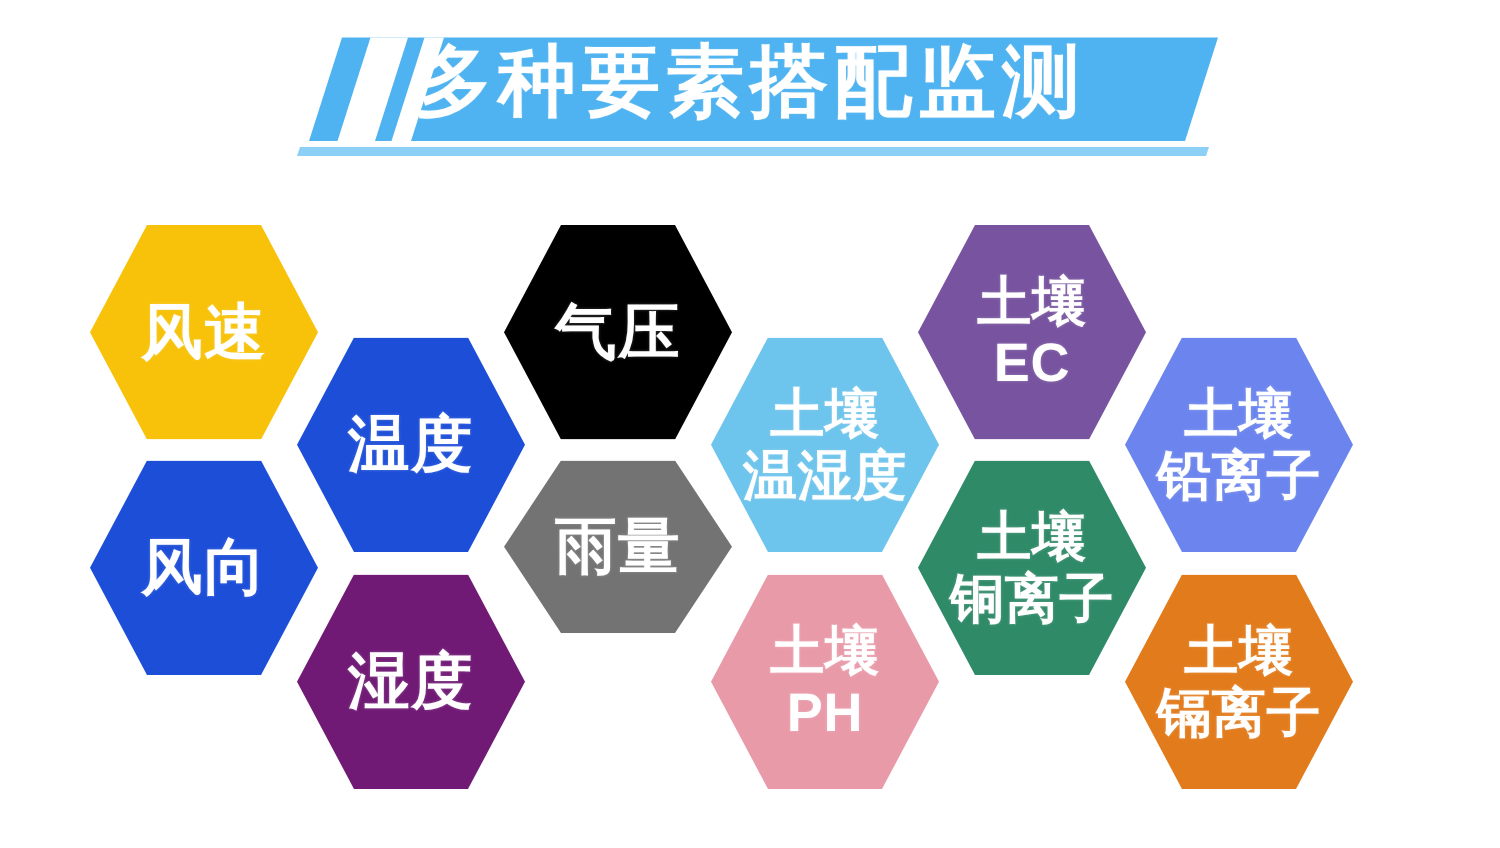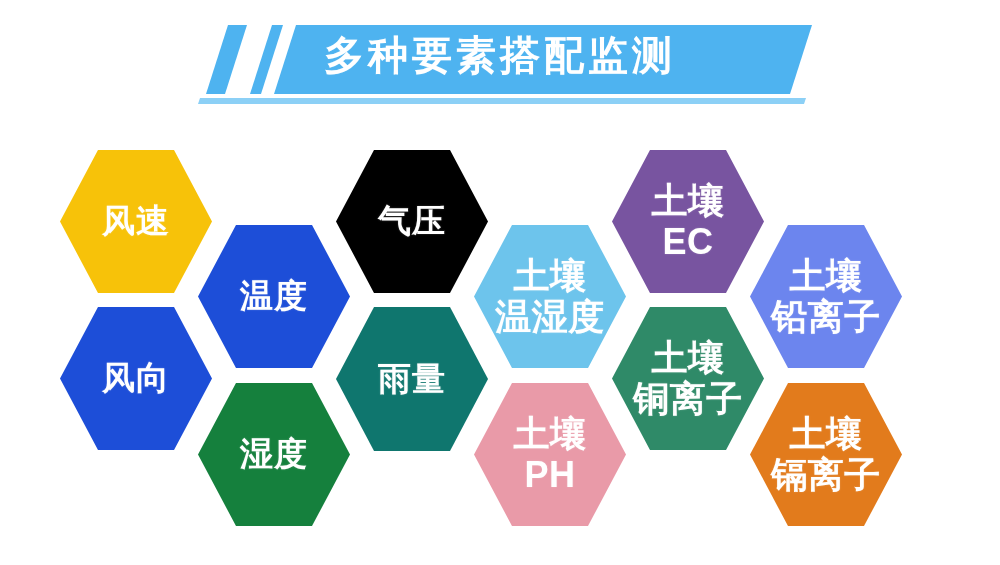--- a/index.html
+++ b/index.html
@@ -15,21 +15,21 @@
   #banner-area{
     position:absolute;
     left:0;top:0;width:1000px;height:125px;
   }
   #banner-area svg{display:block;}
   .banner-title{
     position:absolute;
     left:0;top:28px;width:1000px;
     text-align:center;
     color:#ffffff;
-    font-size:40px;
+    font-size:52px;
     font-weight:bold;
     letter-spacing:4px;
     line-height:54px;
     white-space:nowrap;
     pointer-events:none;
     text-shadow:0 0 1px rgba(255,255,255,.35);
   }
 
   
   #hex-grid{
@@ -47,21 +47,21 @@
     font-weight:bold;
     -webkit-clip-path:polygon(25% 0%,75% 0%,100% 50%,75% 100%,25% 100%,0% 50%);
     clip-path:polygon(25% 0%,75% 0%,100% 50%,75% 100%,25% 100%,0% 50%);
   }
   .hex .hex-label{
     padding:0 6px;
     line-height:1.12;
     white-space:pre-line;
     text-shadow:0 0 2px rgba(255,255,255,.25);
   }
-  .size-1 .hex-label{font-size:33px;letter-spacing:1px;}
+  .size-1 .hex-label{font-size:41px;letter-spacing:1px;}
   .size-2 .hex-label{font-size:36px;letter-spacing:0.5px;}
 </style>
 </head>
 <body>
 
 <div id="banner-area">
   <svg width="1000" height="125" viewBox="0 0 1000 125" xmlns="http://www.w3.org/2000/svg">
 
     <polygon points="228,25 812,25 790,94 206,94" fill="#4EB3F0"></polygon>
 
@@ -76,27 +76,27 @@
 <div id="hex-grid">
   <div class="hex size-1" style="left: 60px; top: 25px; width: 152px; height: 143px; background: rgb(247, 194, 9);">
     <span class="hex-label">风速</span>
   </div>
   <div class="hex size-1" style="left: 60px; top: 182px; width: 152px; height: 143px; background: #1d4ed8;">
     <span class="hex-label">风向</span>
   </div>
   <div class="hex size-1" style="left: 198px; top: 100px; width: 152px; height: 143px; background: #1d4ed8;">
     <span class="hex-label">温度</span>
   </div>
-  <div class="hex size-1" style="left: 198px; top: 258px; width: 152px; height: 143px; background: #15803d; font-family: Liberation Serif, serif;">
+  <div class="hex size-1" style="left: 198px; top: 258px; width: 152px; height: 143px; background: #701a75; font-family: Liberation Serif, serif;">
     <span class="hex-label">湿度</span>
   </div>
   <div class="hex size-1" style="left: 336px; top: 25px; width: 152px; height: 143px; background: #000000;">
     <span class="hex-label">气压</span>
   </div>
-  <div class="hex size-1" style="left: 336px; top: 182px; width: 152px; height: 144px; background: #0f766e;">
+  <div class="hex size-1" style="left: 336px; top: 182px; width: 152px; height: 115px; background: #737373;">
     <span class="hex-label">雨量</span>
   </div>
   <div class="hex size-2" style="left: 474px; top: 100px; width: 152px; height: 143px; background: rgb(109, 196, 236);">
     <span class="hex-label">土壤
 温湿度</span>
   </div>
   <div class="hex size-2" style="left: 474px; top: 258px; width: 152px; height: 143px; background: rgb(233, 154, 168);">
     <span class="hex-label">土壤
 PH</span>
   </div>

